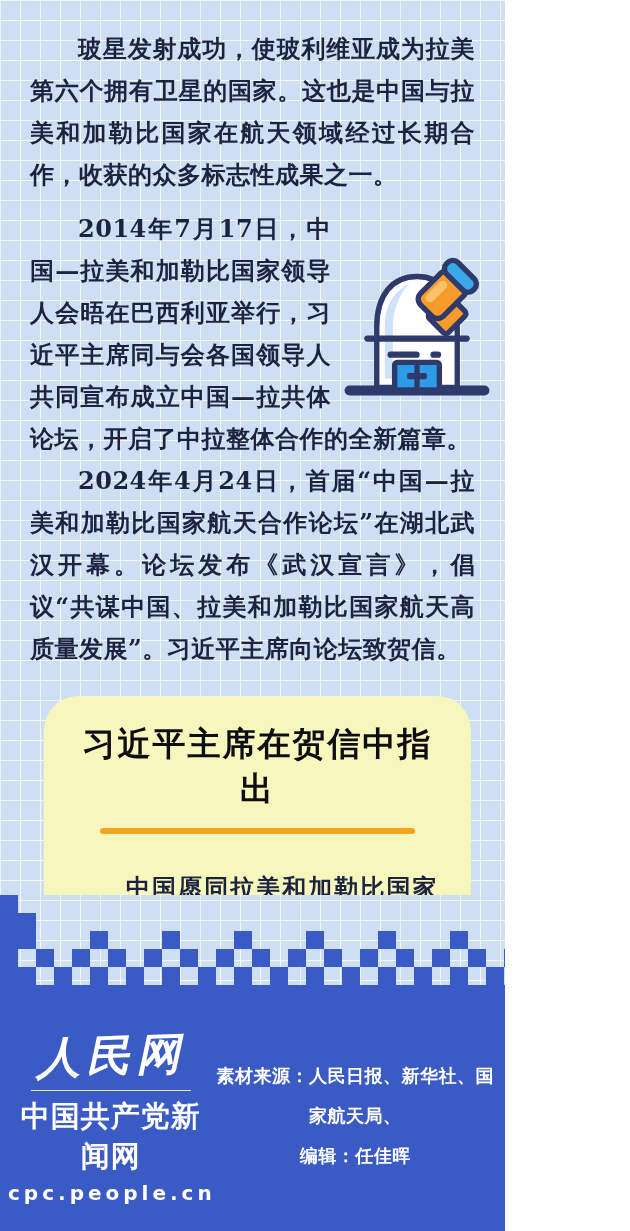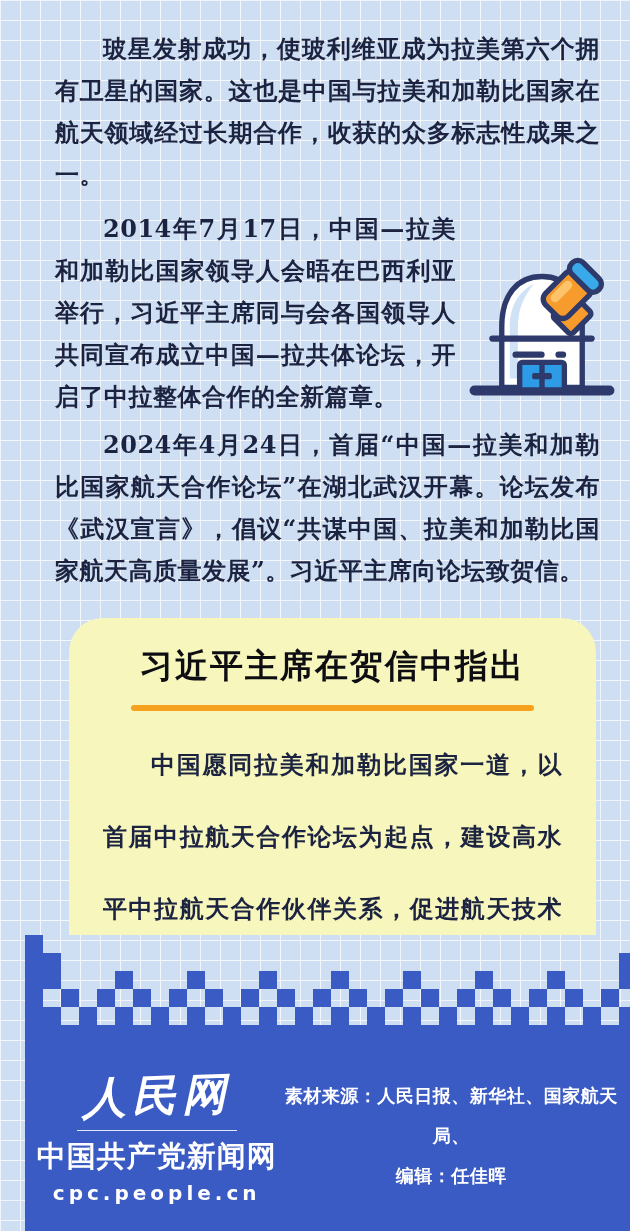--- a/index.html
+++ b/index.html
@@ -1,37 +1,36 @@
 <!DOCTYPE html>
 <html><head>
 <meta charset="utf-8">
 <style>
   * { margin:0; padding:0; box-sizing:border-box; }
   html,body { width:630px; }
   body { font-family:"DejaVu Sans","Liberation Sans",sans-serif; }
   .page {
-    position:relative; width:630px; height:1231px; overflow:hidden;
+    position:relative; width:505px; height:1231px; overflow:hidden;
     display:flex; flex-direction:column;
     background-color:#cfdff3;
     background-image:
       linear-gradient(rgba(255,255,255,.78) 1px, transparent 1px),
       linear-gradient(90deg, rgba(255,255,255,.78) 1px, transparent 1px),
       linear-gradient(rgba(142,166,203,.28) 1px, transparent 1px),
       linear-gradient(90deg, rgba(142,166,203,.28) 1px, transparent 1px);
     background-size:20px 20px, 20px 20px, 100px 100px, 100px 100px;
-    padding-left:25px;
   }
   .content { height:950px; overflow:hidden; padding:28px 30px 0 30px; }
   .para {
     font-size:24px; line-height:42px; color:#1c2340;
     text-indent:2em; text-align:justify; letter-spacing:0.5px;
     font-family:"DejaVu Serif","Liberation Serif",serif;
     font-weight:600;
   }
-  .para + .para, .para-wrap + .para { margin-top:6px; }
+  .para + .para, .para-wrap + .para { margin-top:0; }
   .para-wrap { margin-top:12px; }
   .obs-float { float:right; width:152px; height:158px; margin:40px -18px 6px 10px; }
   .callout {
     margin:26px 4px 0 14px; background:#f6f6bd; border-radius:34px;
     padding:26px 34px 30px 34px;
   }
   .callout-title {
     text-align:center; font-size:33px; font-weight:900; color:#0d0d12;
     letter-spacing:2px; font-family:"DejaVu Sans","Liberation Sans",sans-serif;
   }

